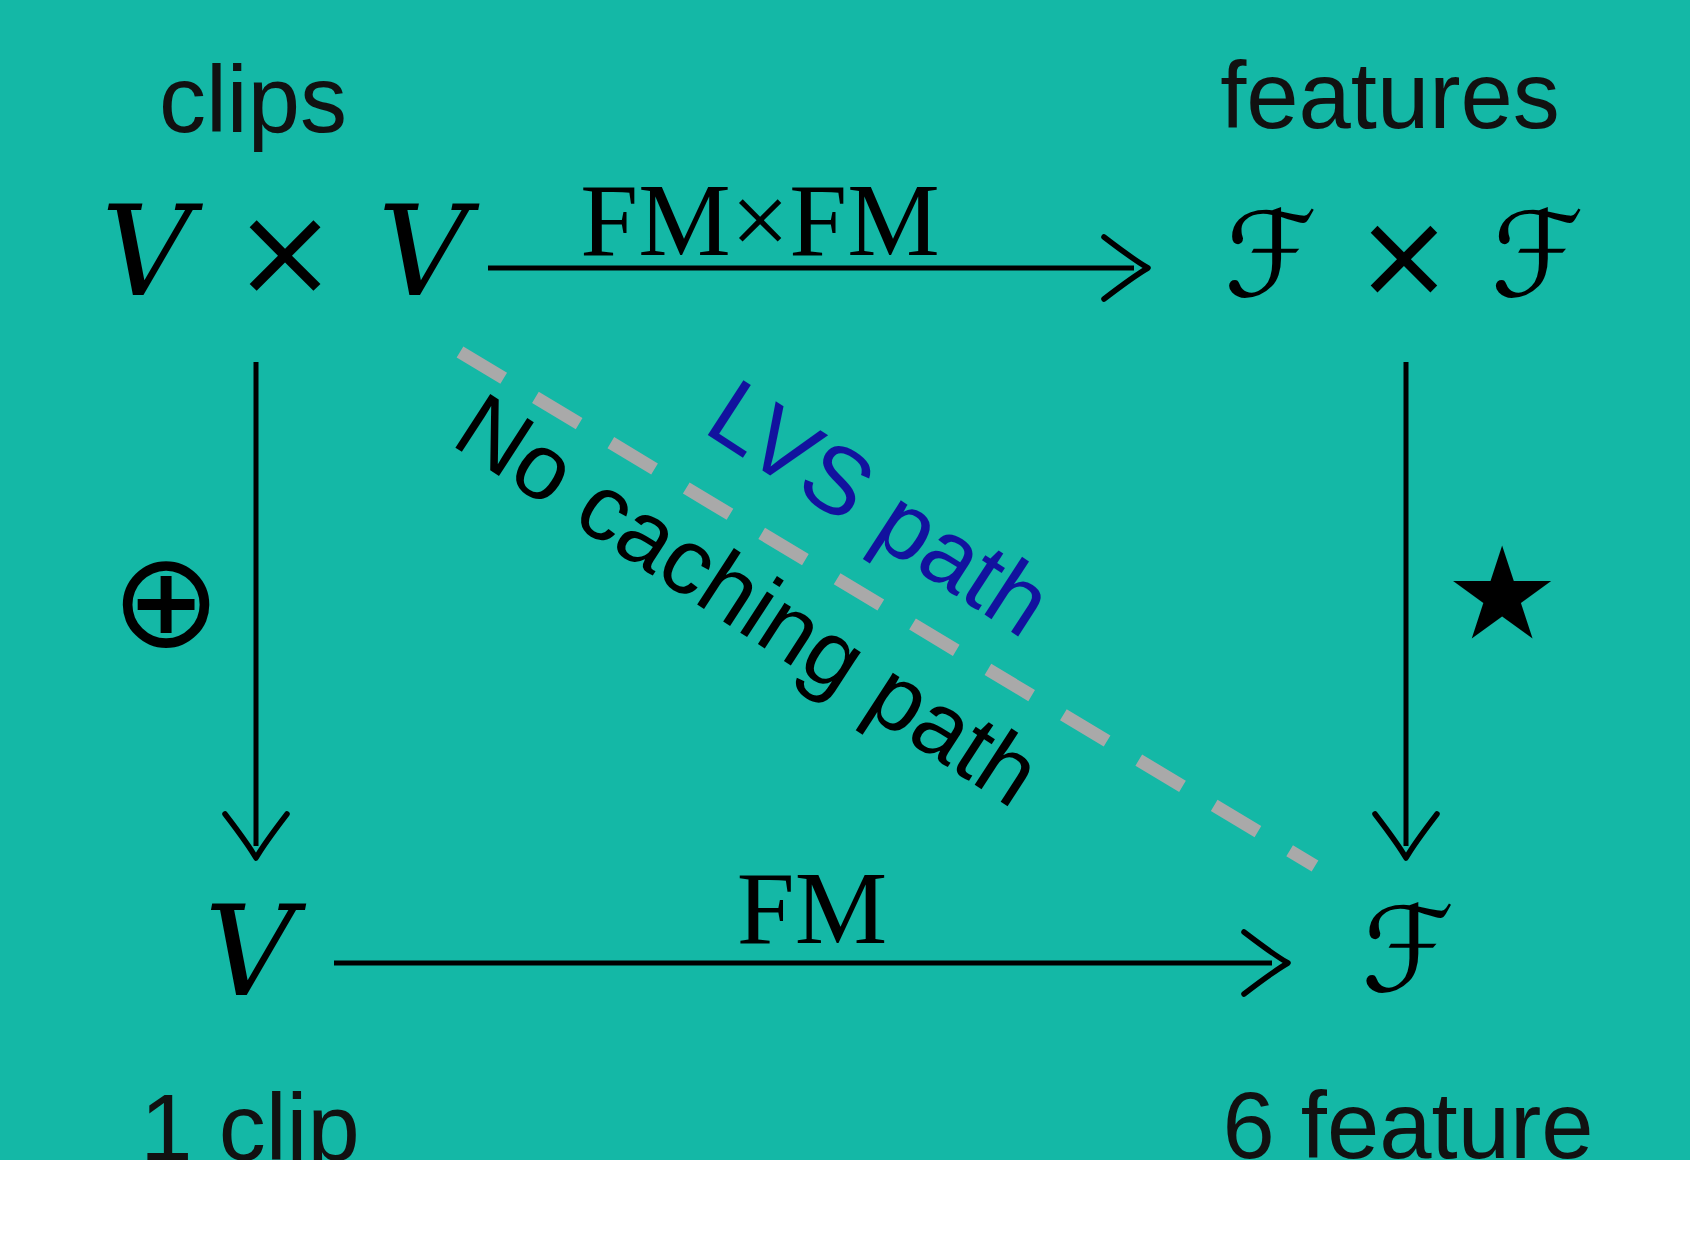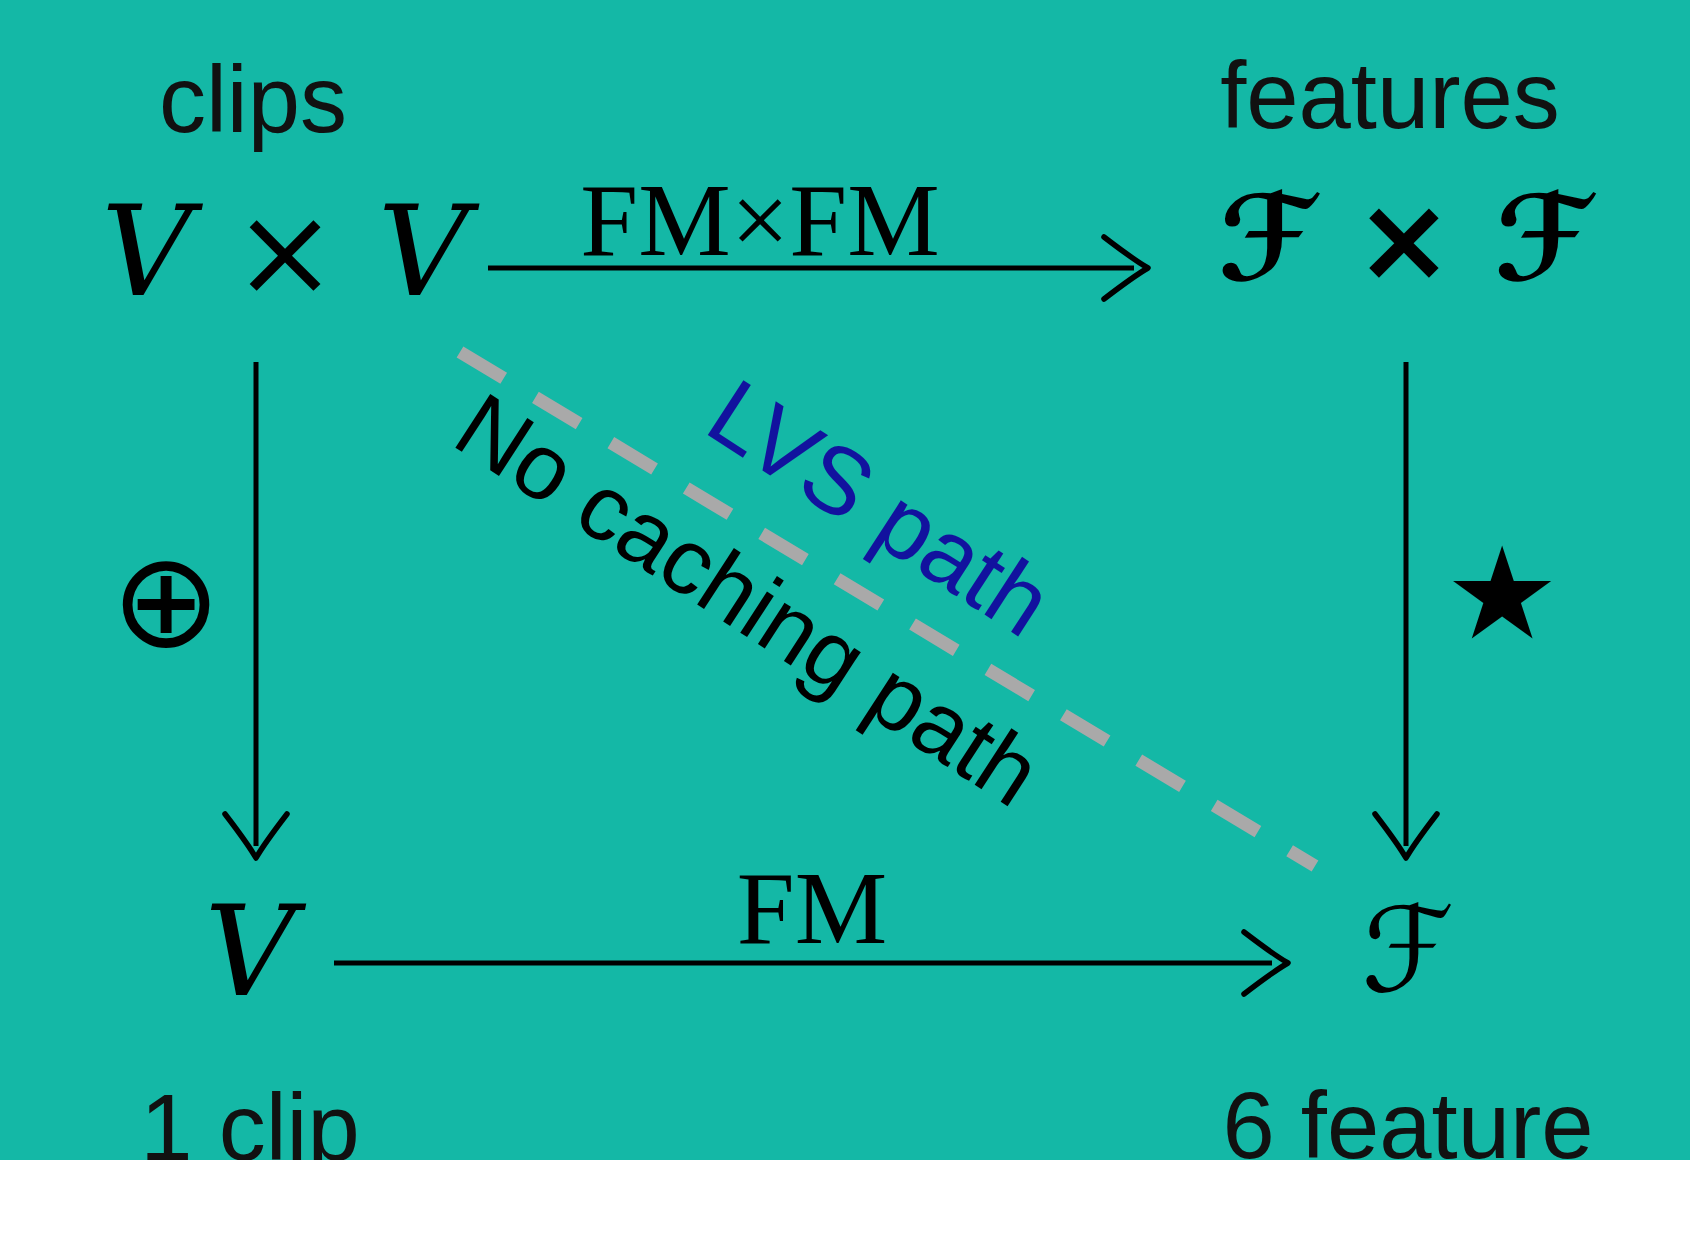--- a/index.html
+++ b/index.html
@@ -97,21 +97,21 @@
       <path class="head" d="M 1244 932 Q 1274 955 1288 963 Q 1274 971 1244 994"></path>
     </g>
   </svg>
 
   <div class="abs caption" style="left:253px; top:100px;">clips</div>
   <div class="abs math-v" style="left:246px; top:252px;margin-left:39px;">V × V</div>
 
   <div class="abs edge-serif" style="left:760px; top:184px;margin-top:36px;">FM×FM</div>
 
   <div class="abs caption" style="left:1390px; top:96px;">features</div>
-  <div class="abs math-f" style="left:1404px; top:239px;font-weight:bold;">ℱ × ℱ</div>
+  <div class="abs math-f" style="left:1404px; top:255px;">ℱ × ℱ</div>
 
   <div class="abs oplus-sym" style="left:166px; top:600px;">⊕</div>
 
   <div class="abs star-sym" style="left:1502px; top:594px;">★</div>
 
   <div class="abs lvs-label" style="left:880px; top:508px;">LVS path</div>
   <div class="abs nocache-label" style="left:748px; top:600px;">No caching path</div>
 
   <div class="abs math-v" style="left:250px; top:952px;">V</div>
   <div class="abs caption" style="left:250px; top:1128px;">1 clip</div>

